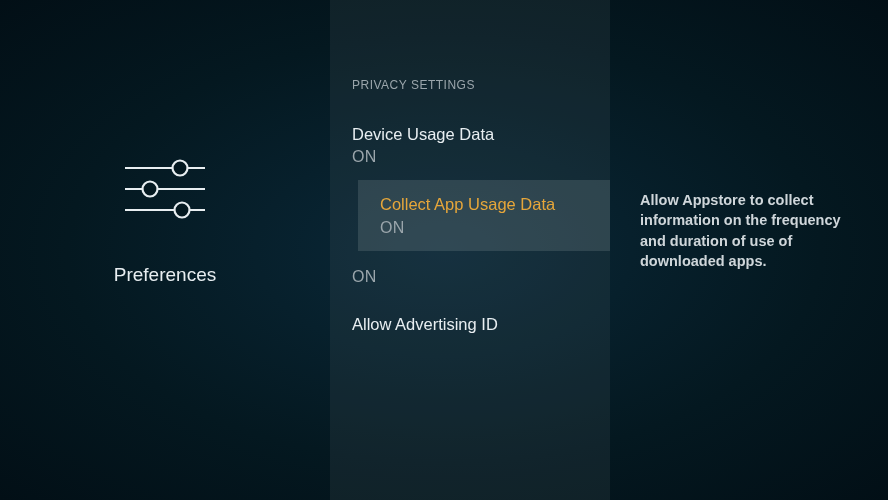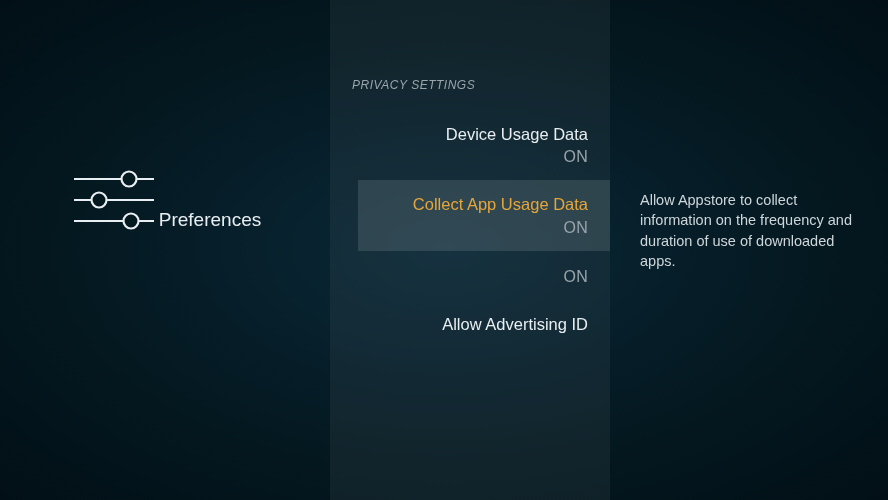--- a/index.html
+++ b/index.html
@@ -7,21 +7,21 @@
       width: 888px;
       height: 500px;
       background: radial-gradient(ellipse at center, #0a2838 0%, #041820 60%, #020f16 100%);
       font-family: -apple-system, BlinkMacSystemFont, "Segoe UI", Arial, sans-serif;
       display: flex;
       overflow: hidden;
     }
     .left-panel {
       width: 330px;
       display: flex;
-      flex-direction: row;
+      flex-direction: column;
       align-items: center;
       justify-content: center;
       padding-bottom: 60px;
     }
     .sliders-icon {
       width: 90px;
       height: 70px;
       margin-bottom: 40px;
     }
     .left-title {
@@ -32,26 +32,24 @@
     .middle-panel {
       width: 280px;
       background: rgba(80, 95, 100, 0.18);
       padding-top: 78px;
     }
     .section-header {
       color: #9aa5ab;
       font-size: 12px;
       letter-spacing: 0.5px;
       padding: 0 22px 18px 22px;
-      font-style: italic;
     }
     .setting-item {
       padding: 14px 22px 14px 22px;
       cursor: pointer;
-      text-align: right;
     }
     .setting-item.selected {
       background: rgba(120, 135, 140, 0.28);
       margin-left: 28px;
     }
     .setting-label {
       color: #e8eef1;
       font-size: 16.5px;
       font-weight: 400;
       line-height: 1.3;
@@ -66,21 +64,21 @@
       letter-spacing: 0.3px;
     }
     .right-panel {
       flex: 1;
       padding: 190px 30px 0 30px;
     }
     .description {
       color: #cfd6da;
       font-size: 14.5px;
       line-height: 1.4;
-      font-weight: 400;
+      font-weight: 700;
     }
   </style>
 </head>
 <body>
 
 <div class="left-panel">
   <svg class="sliders-icon" viewBox="0 0 90 70">
     <line x1="5" y1="14" x2="85" y2="14" stroke="#e8eef1" stroke-width="2.2"></line>
     <circle cx="60" cy="14" r="7.5" fill="#041820" stroke="#e8eef1" stroke-width="2.2"></circle>
     <line x1="5" y1="35" x2="85" y2="35" stroke="#e8eef1" stroke-width="2.2"></line>

